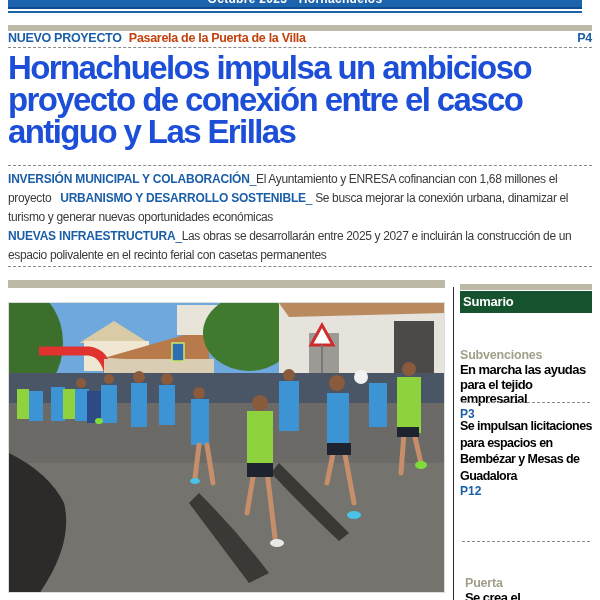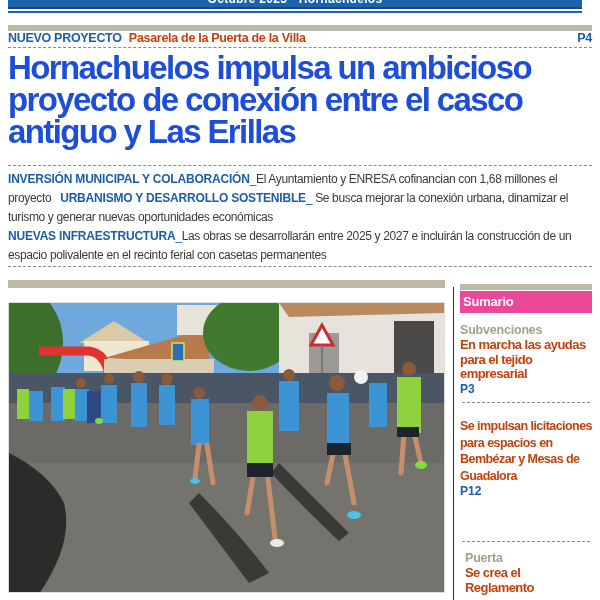--- a/index.html
+++ b/index.html
@@ -25,25 +25,25 @@
     .summary .tag { color: #1b5ea8; font-weight: bold; letter-spacing: -0.2px; }
     .summary .sep { color: #1b5ea8; }
 
     .photo-bar { position: absolute; left: 8px; top: 280px; width: 437px; height: 8px; background: #bcb9a6; }
     .photo { position: absolute; left: 8px; top: 302px; width: 437px; height: 291px; overflow: hidden; border: 1px solid #ddd; background: #6e6d68; }
     .photo svg { display: block; }
 
     .vrule { position: absolute; left: 453px; top: 287px; width: 1px; height: 313px; background: #2a2a2a; }
 
     .side-bar { position: absolute; left: 460px; top: 284px; width: 132px; height: 6px; background: #bcb9a6; }
-    .side-head { position: absolute; left: 460px; top: 291px; width: 132px; height: 22px; background: #ec4899; color: #ffffff; font-weight: bold; font-size: 13px; line-height: 22px; padding-left: 3px; letter-spacing: -0.2px; }
+    .side-head { position: absolute; left: 460px; top: 291px; width: 132px; height: 22px; background: #14532d; color: #ffffff; font-weight: bold; font-size: 13px; line-height: 22px; padding-left: 3px; letter-spacing: -0.2px; }
 
     .side-item { position: absolute; left: 460px; width: 132px; }
-    .side-cat { font-size: 12.5px; font-weight: bold; color: #a39f8a; line-height: 16px; letter-spacing: -0.2px; }
-    .side-title { font-size: 13px; font-weight: bold; color: #c2410c; line-height: 14.5px; letter-spacing: -0.55px; }
+    .side-cat { font-size: 12.5px; font-weight: bold; color: #a39f8a; line-height: 16px; letter-spacing: -0.2px; margin-top: 25px; }
+    .side-title { font-size: 13px; font-weight: bold; color: #000000; line-height: 14.5px; letter-spacing: -0.55px; }
     .side-page { font-size: 12px; font-weight: bold; color: #1b5ea8; line-height: 14px; }
     .side-dash { position: absolute; left: 462px; width: 128px; height: 0; border-top: 1px dashed #8a8a8a; }
   </style>
 </head>
 <body>
 
 <div class="topbar">
   <div class="topbar-text">Octubre 2025 · Hornachuelos</div>
 </div>
 <div class="topbar-rule"></div>

